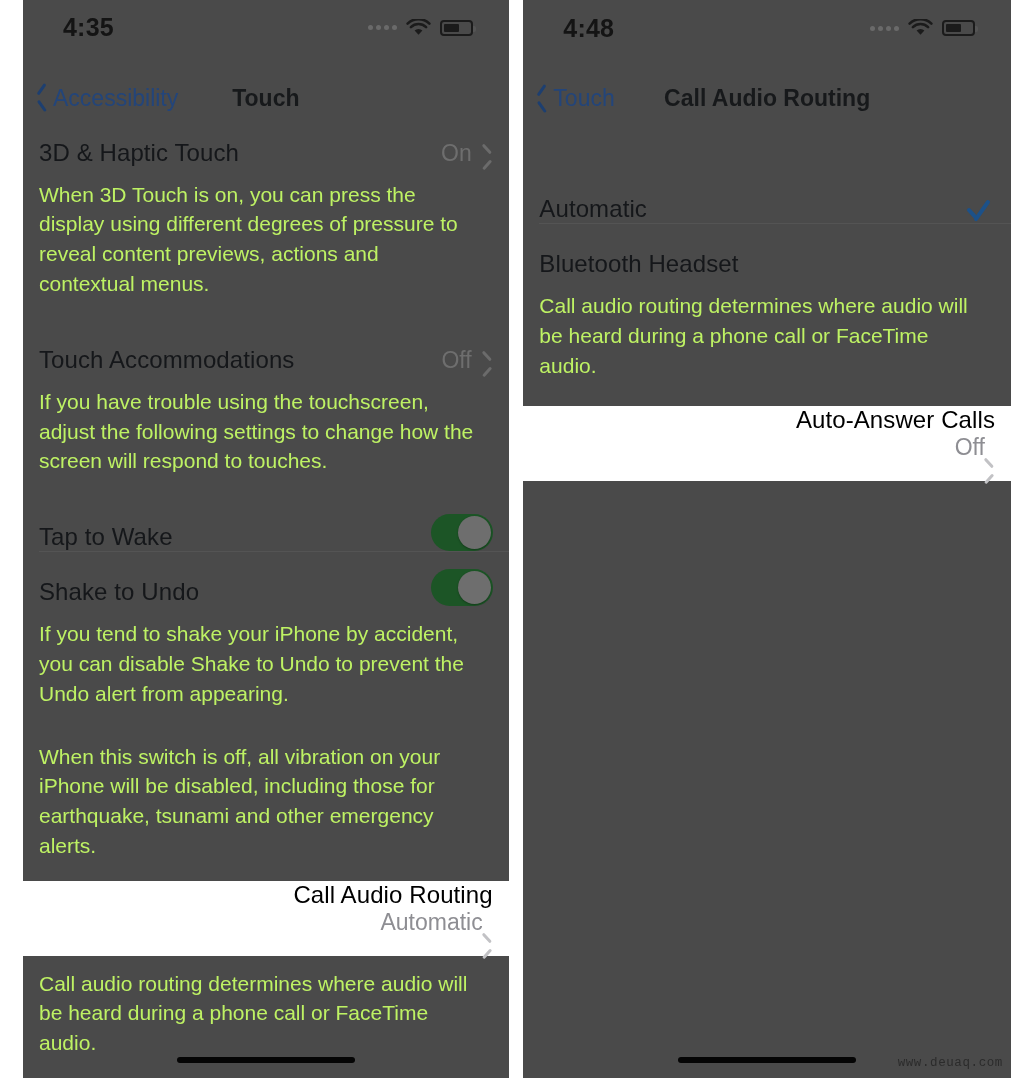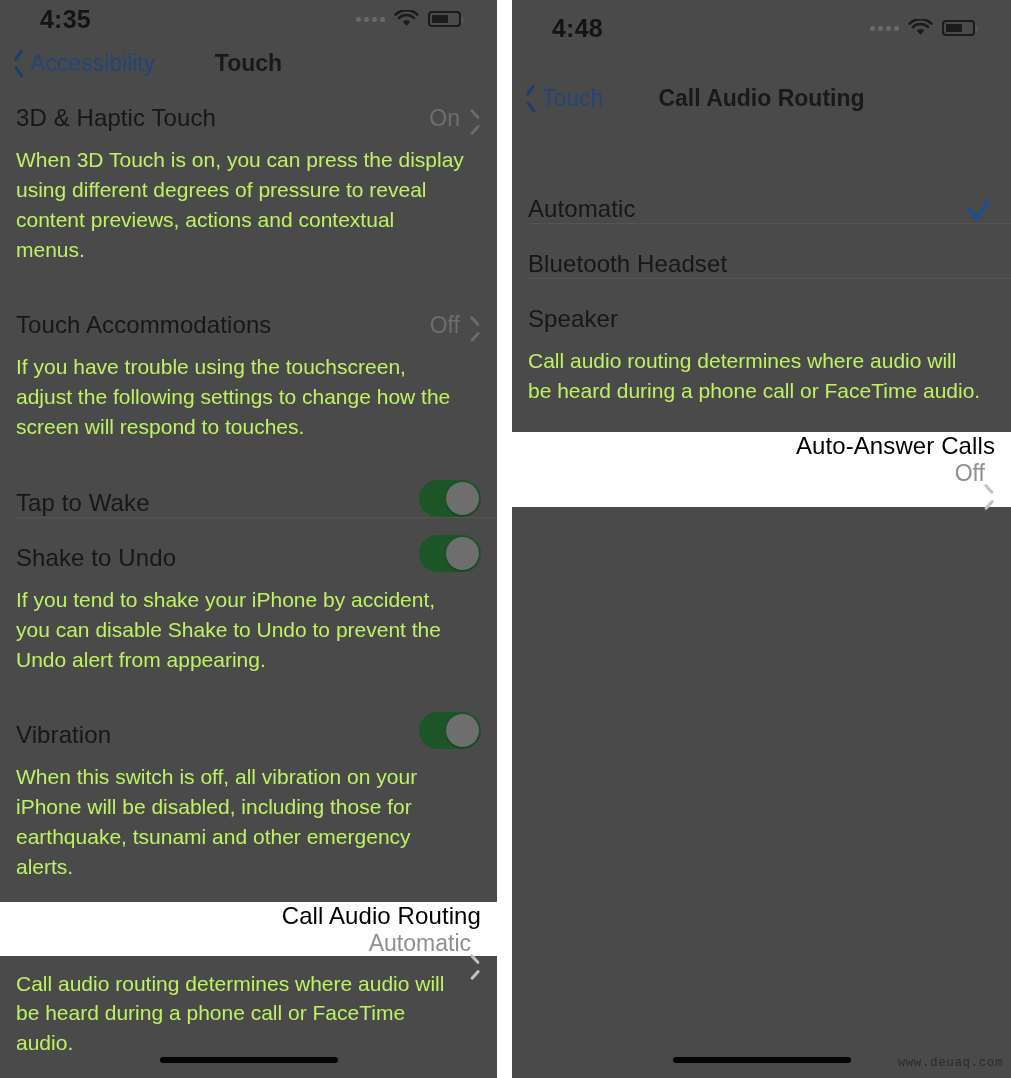--- a/index.html
+++ b/index.html
@@ -7,20 +7,21 @@
     width: 1011px; height: 1078px;
     background: #ffffff;
     font-family: "Liberation Sans", sans-serif;
     overflow: hidden;
   }
   .stage {
     position: relative;
     width: 1011px; height: 1078px;
     background: #ffffff;
     display: flex;
+    padding-left: 23px;
   }
 
   
   .panel {
     position: relative;
     height: 1078px;
     background: #ffffff;
     overflow: hidden;
   }
   .panel-left  { width: 497px; }
@@ -239,26 +240,20 @@
       </div>
 
       <div class="row">
         <span class="row-label">Shake to Undo</span>
         <span class="toggle">
             <i></i>
           </span>
       </div>
       <div class="footnote">If you tend to shake your iPhone by accident, you can disable Shake to Undo to prevent the Undo alert from appearing.</div>
 
-      <div class="row">
-        <span class="row-label">Vibration</span>
-        <span class="toggle">
-            <i></i>
-          </span>
-      </div>
       <div class="footnote">When this switch is off, all vibration on your iPhone will be disabled, including those for earthquake, tsunami and other emergency alerts.</div>
 
       <div class="row focus">
         <span class="row-label">Call Audio Routing</span>
         <span class="row-value">Automatic</span>
         <span class="chev-right"></span>
       </div>
       <div class="footnote">Call audio routing determines where audio will be heard during a phone call or FaceTime audio.</div>
 
       <div class="filler"></div>
@@ -307,23 +302,20 @@
       <div class="spacer" style="height:56px"></div>
 
       <div class="group">
         <div class="row">
           <span class="row-label">Automatic</span>
           <span class="check"></span>
         </div>
         <div class="row">
           <span class="row-label">Bluetooth Headset</span>
         </div>
-        <div class="row">
-          <span class="row-label">Speaker</span>
-        </div>
       </div>
 
       <div class="footnote" style="padding-bottom:26px">Call audio routing determines where audio will be heard during a phone call or FaceTime audio.</div>
 
       <div class="row focus">
         <span class="row-label">Auto-Answer Calls</span>
         <span class="row-value">Off</span>
         <span class="chev-right"></span>
       </div>
 

